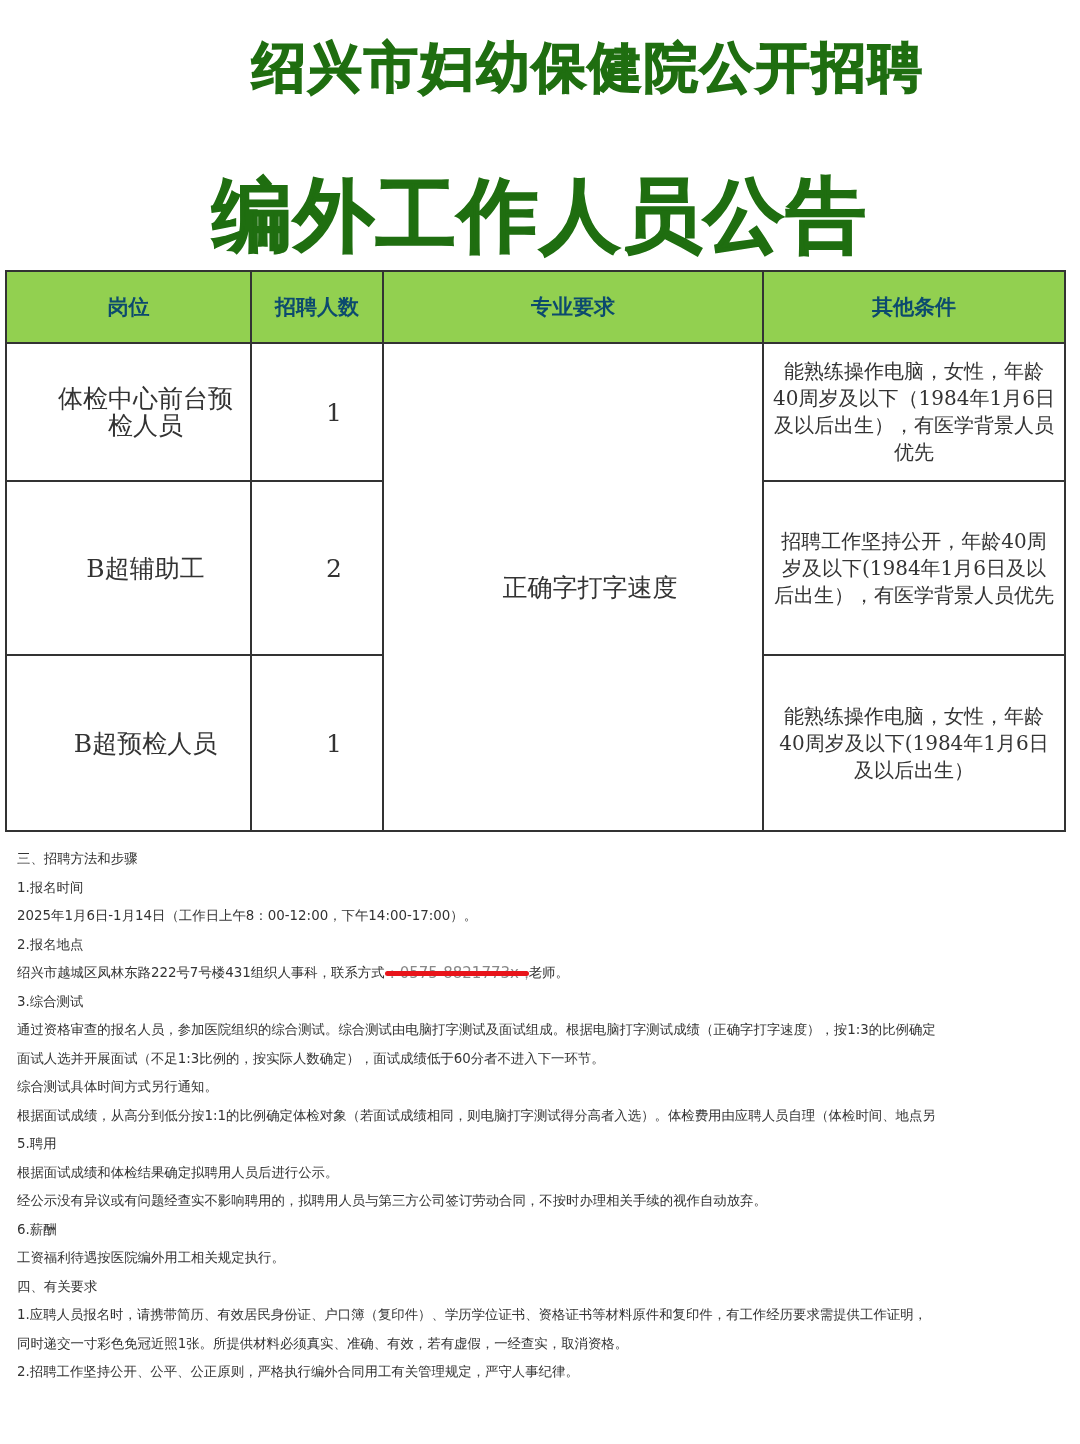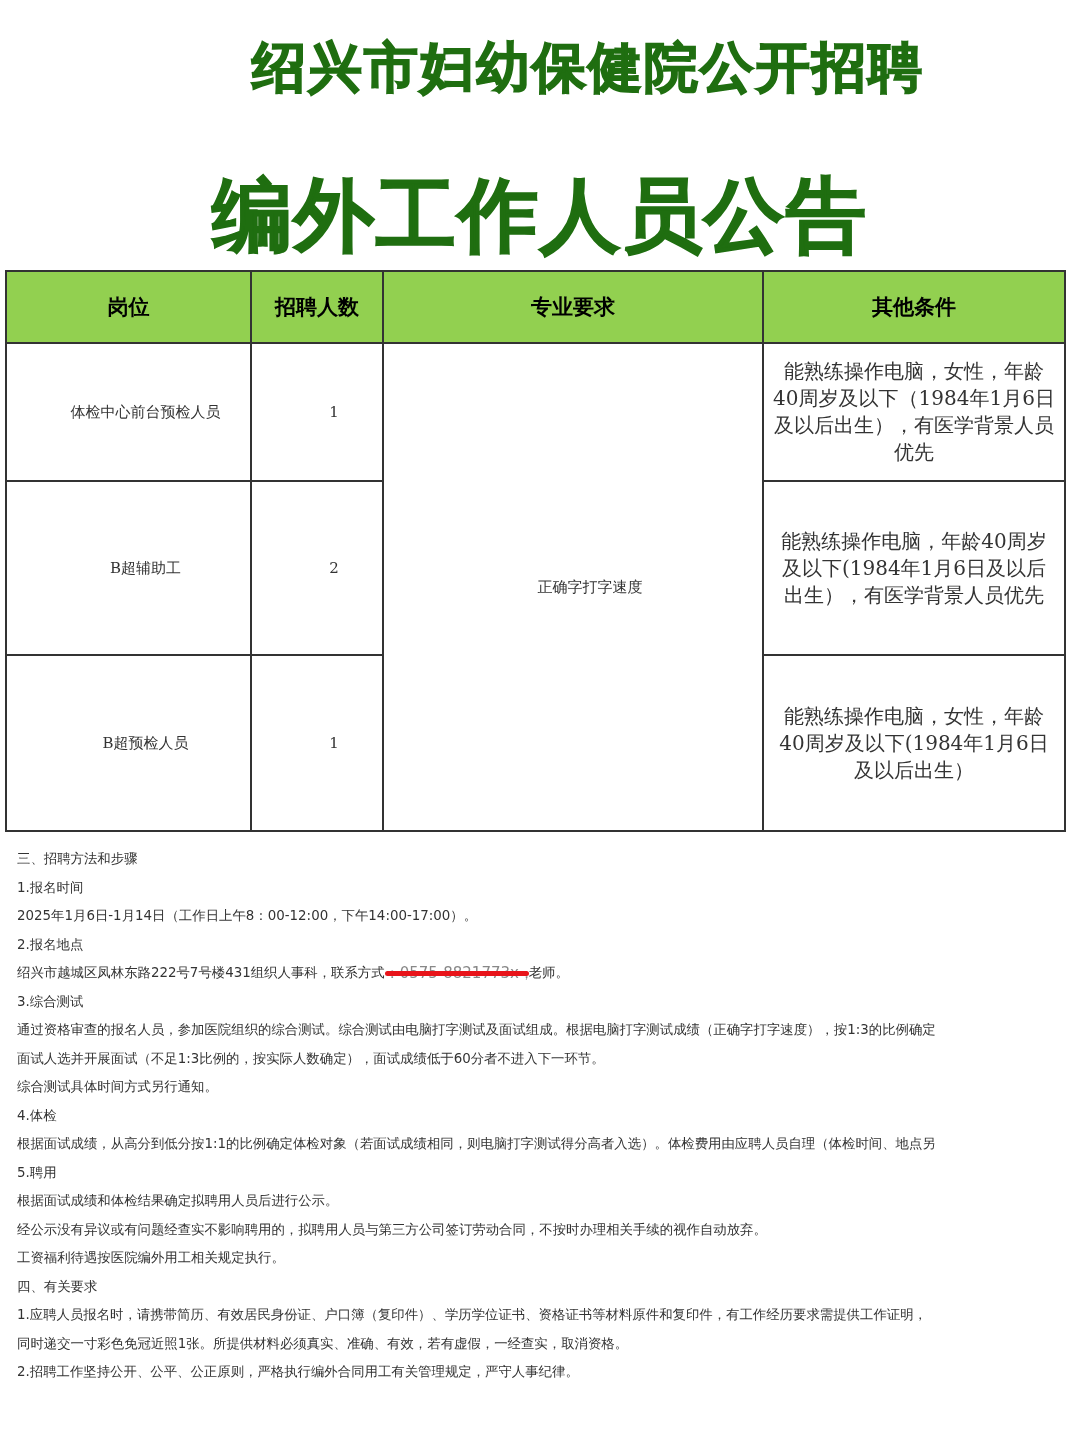--- a/index.html
+++ b/index.html
@@ -50,26 +50,26 @@
       border: 2px solid #333;
       text-align: center;
       vertical-align: middle;
       padding: 0 6px;
     }
     table.positions th {
       background: #92d050;
       height: 70px;
       font-size: 21px;
       font-weight: bold;
-      color: #000000;
+      color: #0c4a6e;
     }
     table.positions td {
       background: #fff;
       font-family: "DejaVu Serif", "Liberation Serif", serif;
-      font-size: 15px;
+      font-size: 25px;
       color: #333;
       line-height: 27px;
       padding-left: 40px;
     }
     table.positions td.other {
       font-size: 20px;
       padding: 0 8px;
       margin-left: 28px;
     }
     .r1 { height: 138px; }
@@ -136,21 +136,21 @@
   <tbody>
     <tr class="r1">
       <td>体检中心前台预检人员</td>
       <td>1</td>
       <td rowspan="3">正确字打字速度</td>
       <td class="other">能熟练操作电脑，女性，年龄40周岁及以下（1984年1月6日及以后出生），有医学背景人员优先</td>
     </tr>
     <tr class="r2">
       <td>B超辅助工</td>
       <td>2</td>
-      <td class="other">能熟练操作电脑，年龄40周岁及以下(1984年1月6日及以后出生），有医学背景人员优先</td>
+      <td class="other">招聘工作坚持公开，年龄40周岁及以下(1984年1月6日及以后出生），有医学背景人员优先</td>
     </tr>
     <tr class="r3">
       <td>B超预检人员</td>
       <td>1</td>
       <td class="other">能熟练操作电脑，女性，年龄40周岁及以下(1984年1月6日及以后出生）</td>
     </tr>
   </tbody>
 </table>
 
 <div class="body-text">
@@ -158,23 +158,23 @@
   <div class="line">1.报名时间</div>
   <div class="line">2025年1月6日-1月14日（工作日上午8：00-12:00，下午14:00-17:00）。</div>
   <div class="line">2.报名地点</div>
   <div class="line">
     <span>绍兴市越城区凤林东路222号7号楼431组织人事科，联系方式</span><span class="redact">：0575-8821773x，</span><span>老师。</span>
   </div>
   <div class="line">3.综合测试</div>
   <div class="line">通过资格审查的报名人员，参加医院组织的综合测试。综合测试由电脑打字测试及面试组成。根据电脑打字测试成绩（正确字打字速度），按1:3的比例确定</div>
   <div class="line">面试人选并开展面试（不足1:3比例的，按实际人数确定），面试成绩低于60分者不进入下一环节。</div>
   <div class="line">综合测试具体时间方式另行通知。</div>
-  <div class="line">4.体检</div>
   <div class="line">根据面试成绩，从高分到低分按1:1的比例确定体检对象（若面试成绩相同，则电脑打字测试得分高者入选）。体检费用由应聘人员自理（体检时间、地点另</div>
   <div class="line">5.聘用</div>
   <div class="line">根据面试成绩和体检结果确定拟聘用人员后进行公示。</div>
   <div class="line">经公示没有异议或有问题经查实不影响聘用的，拟聘用人员与第三方公司签订劳动合同，不按时办理相关手续的视作自动放弃。</div>
+  <div class="line">6.薪酬</div>
   <div class="line">工资福利待遇按医院编外用工相关规定执行。</div>
   <div class="line">四、有关要求</div>
   <div class="line">1.应聘人员报名时，请携带简历、有效居民身份证、户口簿（复印件）、学历学位证书、资格证书等材料原件和复印件，有工作经历要求需提供工作证明，</div>
   <div class="line">同时递交一寸彩色免冠近照1张。所提供材料必须真实、准确、有效，若有虚假，一经查实，取消资格。</div>
   <div class="line">2.招聘工作坚持公开、公平、公正原则，严格执行编外合同用工有关管理规定，严守人事纪律。</div>
 </div>
 
 </body></html>

